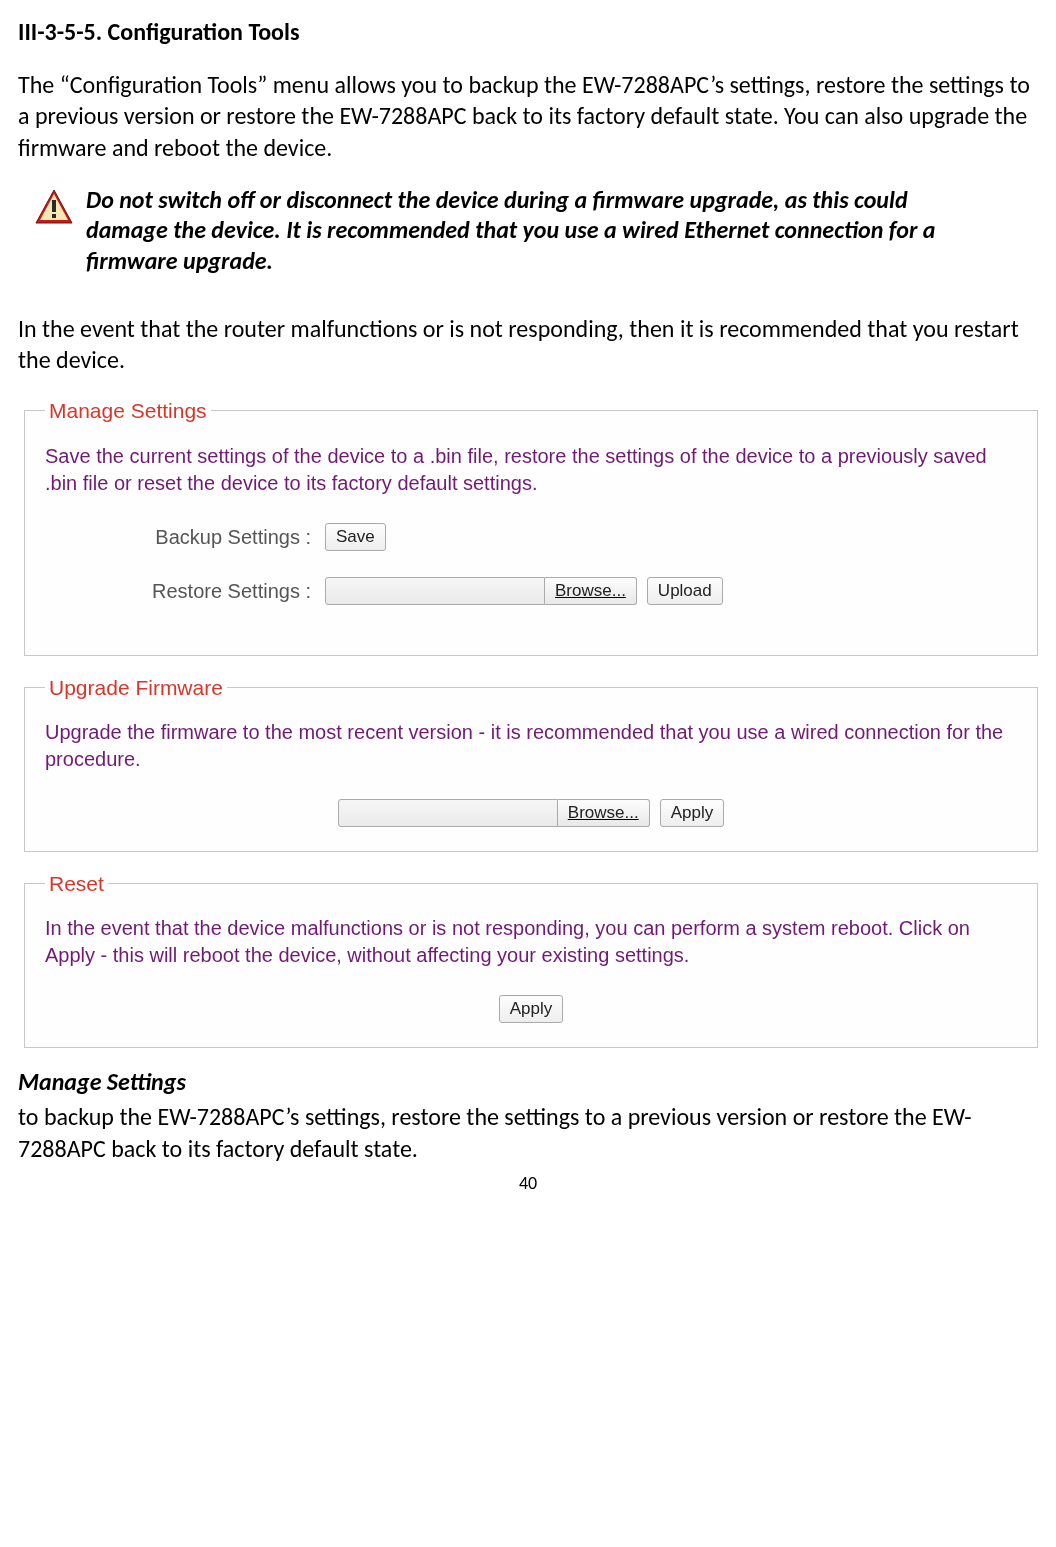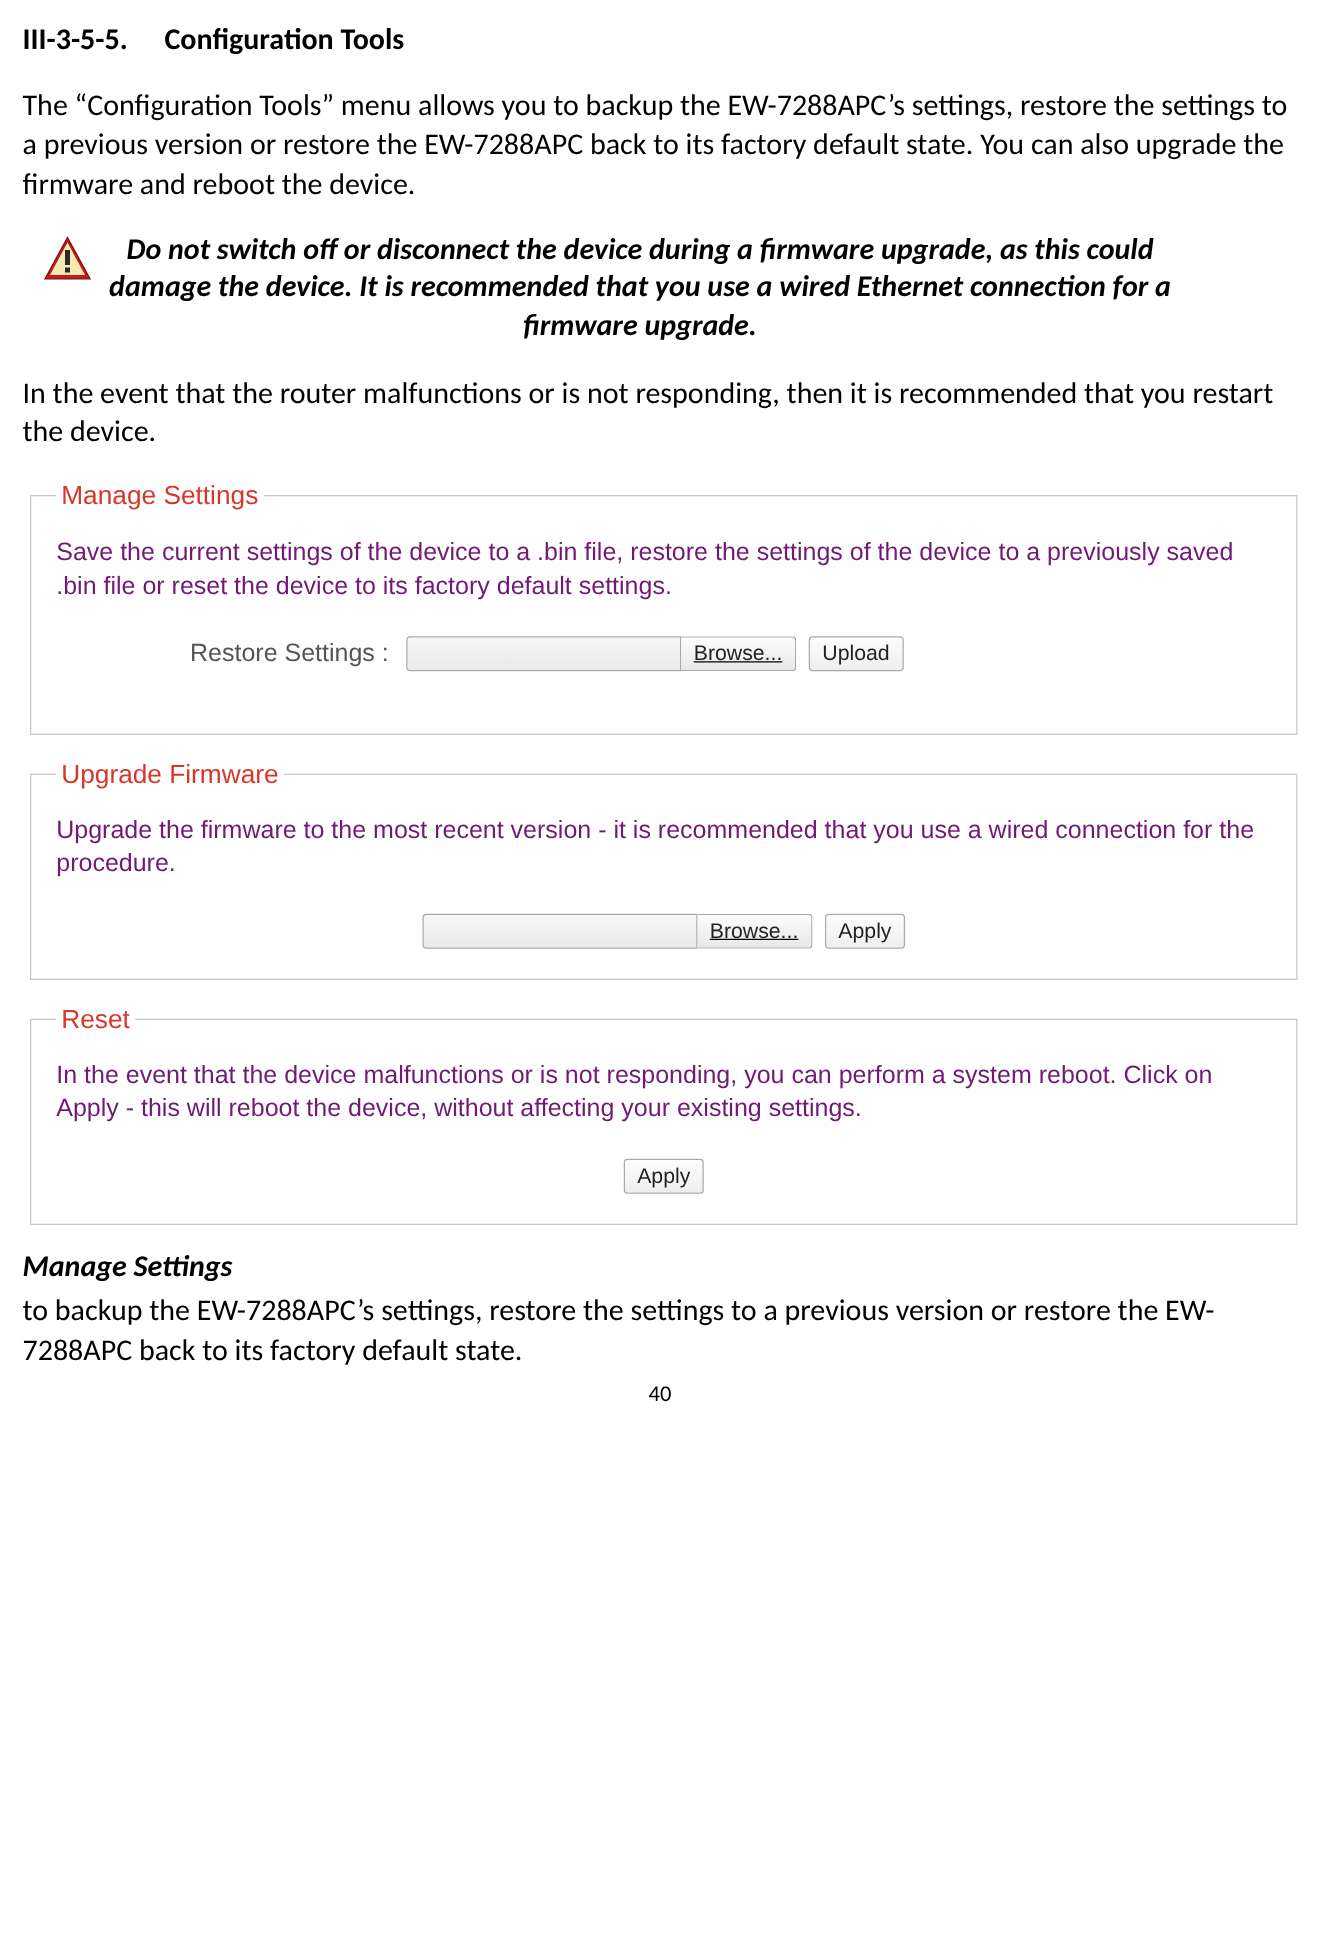--- a/index.html
+++ b/index.html
@@ -11,29 +11,28 @@
     line-height: 1.3;
     color: #000;
     background: #fff;
     width: 1056px;
   }
   .section-heading {
     font-weight: bold;
     font-size: 24px;
     margin-bottom: 22px;
   }
-  .section-heading .num { display: inline-block; margin-right: 24px; }
+  .section-heading .num { display: inline-block; }
   p { margin: 0 0  22px 0; }
   .body-p { margin-bottom: 22px; }
 
   .warning-block {
     display: flex;
     align-items: flex-start;
-    margin: 22px 0 22px 16px;
-    text-align: center;
+    margin: 22px 0 36px 16px;
   }
   .warning-icon {
     flex: 0 0 auto;
     margin-right: 12px;
     margin-top: 2px;
   }
   .warning-text {
     font-style: italic;
     font-weight: bold;
     font-size: 24px;
@@ -151,20 +150,26 @@
 </div>
 
 <p class="body-p">In the event that the router malfunctions or is not responding, then it is recommended that you restart the device.</p>
 
 <div class="screenshot-area">
 
   <fieldset class="panel">
     <legend>Manage Settings</legend>
     <p class="panel-desc">Save the current settings of the device to a .bin file, restore the settings of the device to a previously saved .bin file or reset the device to its factory default settings.</p>
 
+    <div class="form-row">
+      <div class="form-label">Backup Settings :</div>
+      <div class="controls">
+        <button class="btn">Save</button>
+      </div>
+    </div>
 
     <div class="form-row">
       <div class="form-label">Restore Settings :</div>
       <div class="controls">
         <span class="file-group">
           <input class="file-field" type="text" readonly="" style="">
           <button class="btn-browse">Browse...</button>
         </span>
         <button class="btn">Upload</button>
       </div>

